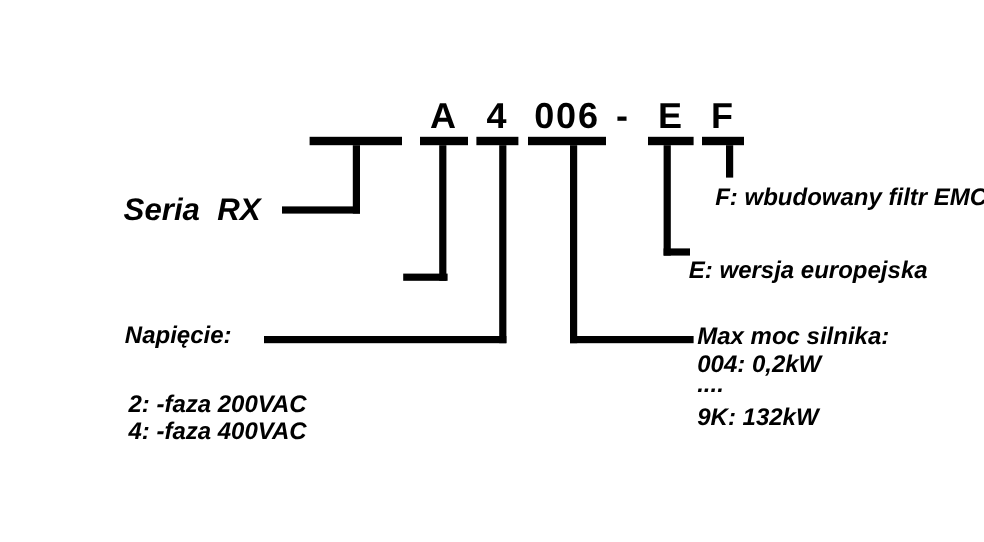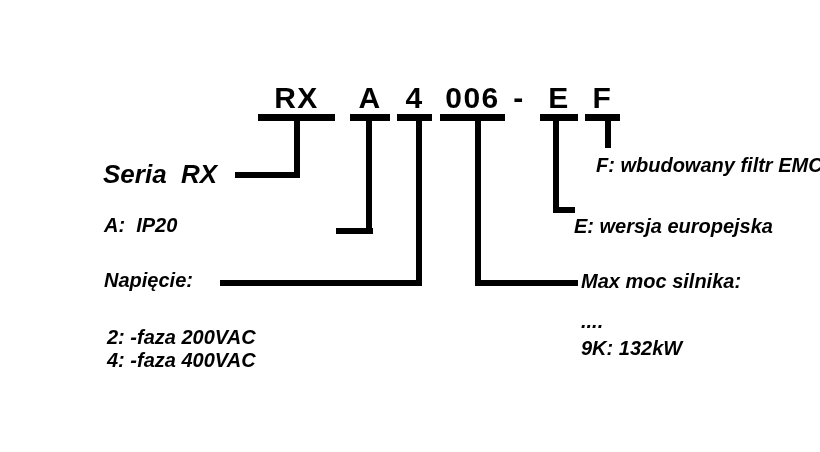--- a/index.html
+++ b/index.html
@@ -51,21 +51,20 @@
   .lbl-lg {
     font-size: 26px;
     line-height: 30px;
   }
 </style>
 </head>
 <body>
 
 <div class="canvas">
 
-  <div class="code-seg" style="left:258px;width:77px">RX</div>
   <div class="code-seg" style="left:350px;width:40px">A</div>
   <div class="code-seg" style="left:397px;width:35px">4</div>
   <div class="code-seg" style="left:440px;width:65px">006</div>
   <div class="code-seg" style="left:504px;width:30px">-</div>
   <div class="code-seg" style="left:540px;width:38px">E</div>
   <div class="code-seg" style="left:585px;width:35px">F</div>
 
   <div class="underline" style="left:258px;width:77px"></div>
   <div class="underline" style="left:350px;width:40px"></div>
   <div class="underline" style="left:397px;width:35px"></div>
@@ -81,26 +80,26 @@
   <div class="vline" style="left:605px;top:121px;height:27px"></div>
 
   <div class="hline" style="left:235px;top:172px;width:65px"></div>
   <div class="hline" style="left:336px;top:228px;width:37px"></div>
   <div class="hline" style="left:220px;top:280px;width:202px"></div>
   <div class="hline" style="left:475px;top:280px;width:103px"></div>
   <div class="hline" style="left:553px;top:207px;width:22px"></div>
 
   <div class="lbl lbl-lg" style="left:103px;top:159px">Seria  RX</div>
 
-  <div class="lbl" style="left:104px;top:213px">A:  IP20</div>
 
   <div class="lbl" style="left:104px;top:268px">Napięcie:</div>
   <div class="lbl" style="left:107px;top:325px">2: -faza 200VAC</div>
   <div class="lbl" style="left:107px;top:348px">4: -faza 400VAC</div>
 
   <div class="lbl" style="left:596px;top:153px">F: wbudowany filtr EMC</div>
   <div class="lbl" style="left:574px;top:214px">E: wersja europejska</div>
 
   <div class="lbl" style="left:581px;top:269px">Max moc silnika:</div>
+  <div class="lbl" style="left:581px;top:292px">004: 0,2kW</div>
   <div class="lbl" style="left:581px;top:309px">....</div>
   <div class="lbl" style="left:581px;top:336px">9K: 132kW</div>
 
 </div>
 
 </body></html>

